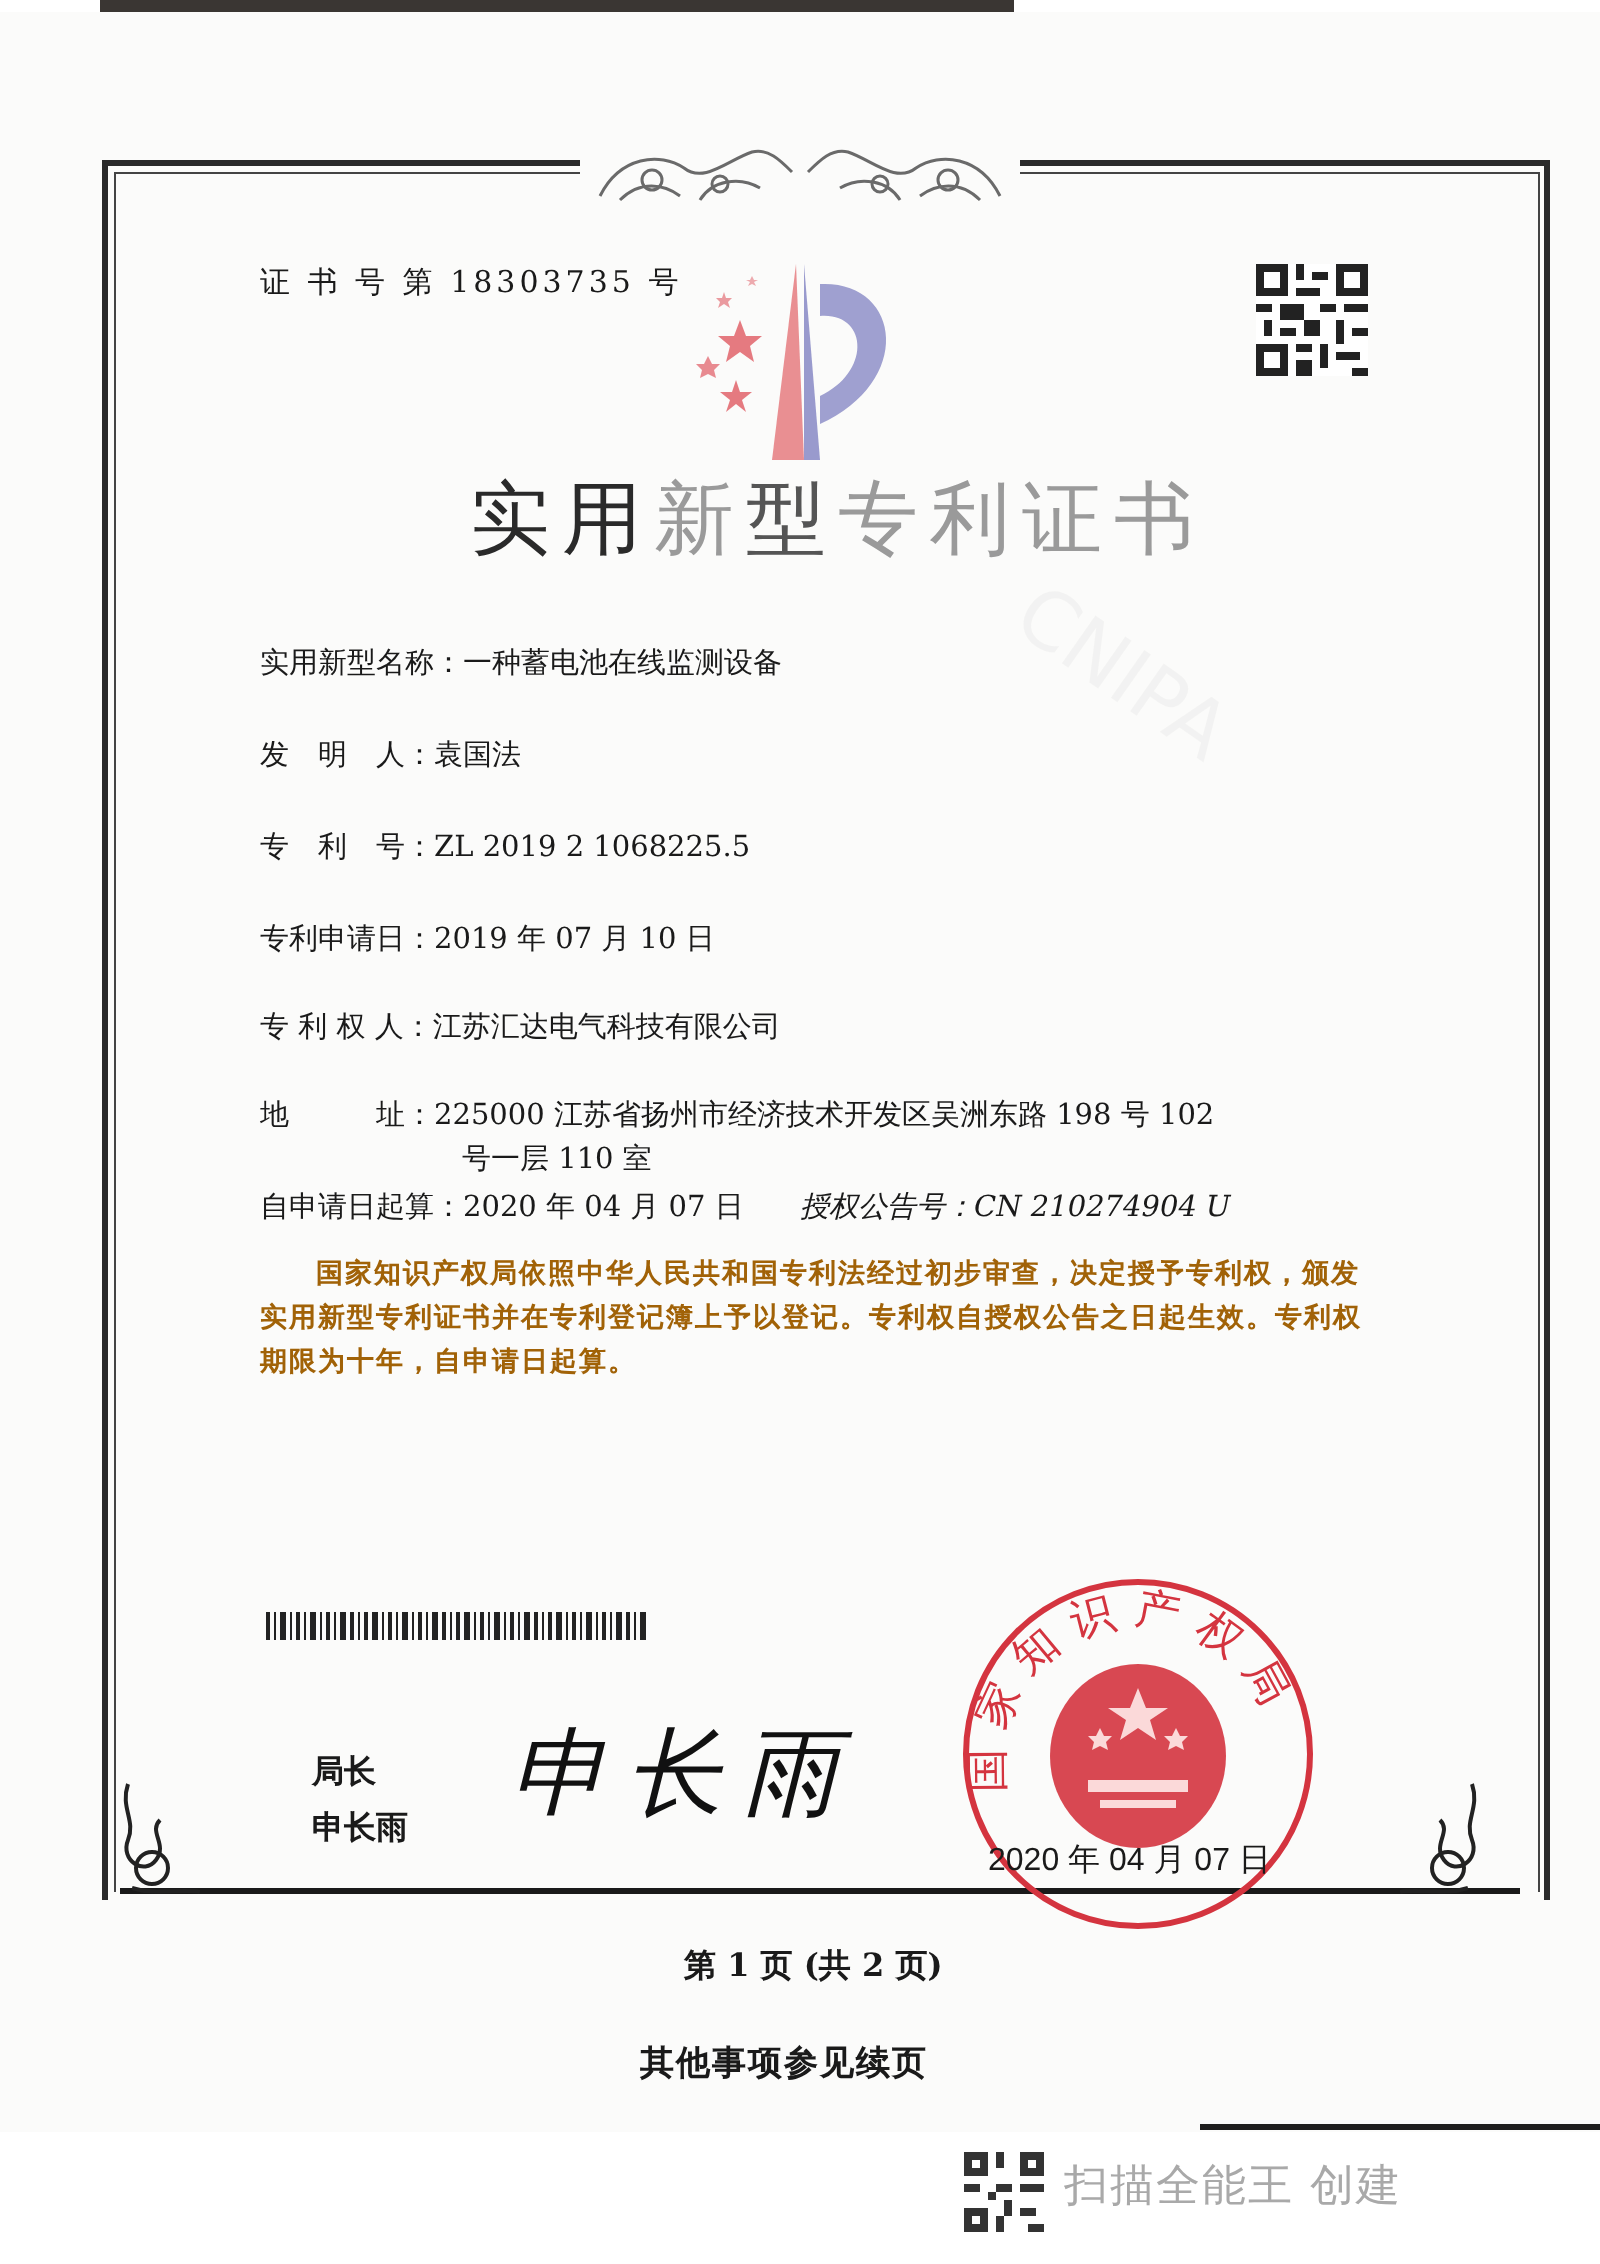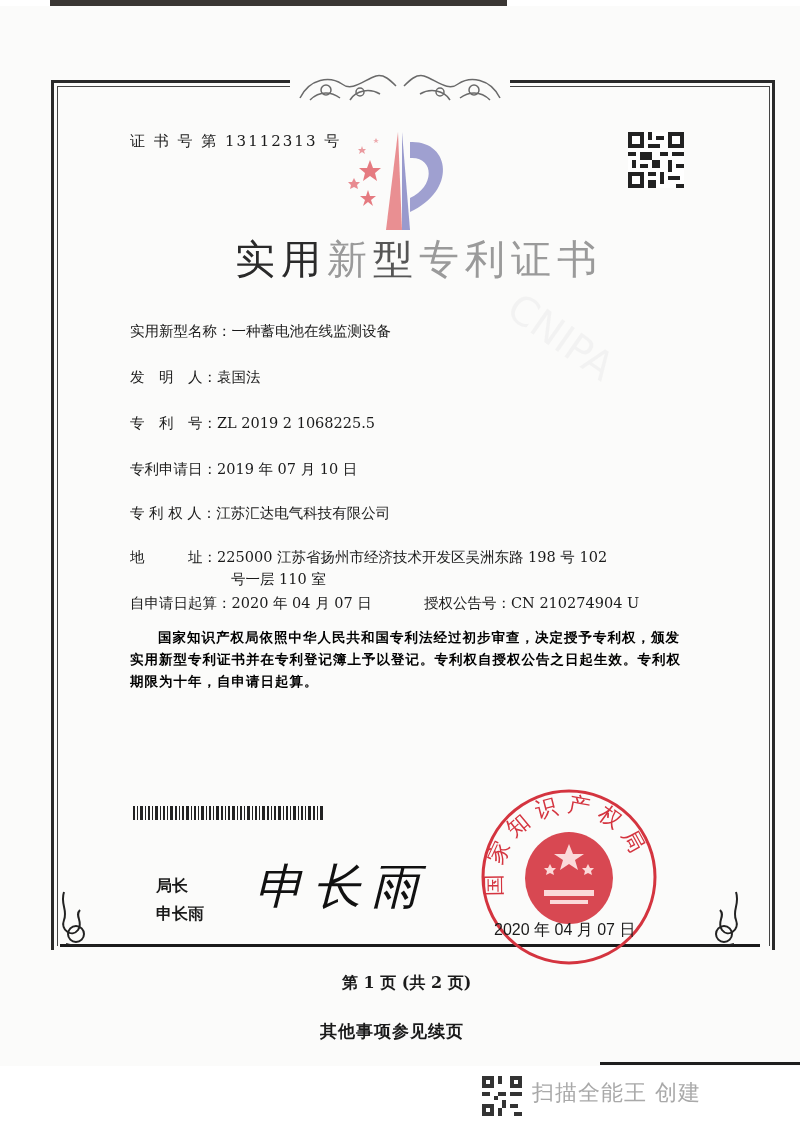--- a/index.html
+++ b/index.html
@@ -23,21 +23,21 @@
 
   .cert-no { position:absolute; left:130px; top:132px; font-size:15px; letter-spacing:2px; }
   .logo { position:absolute; left:340px; top:130px; width:120px; height:105px; }
   .qr { position:absolute; left:628px; top:132px; width:56px; height:56px; }
   .title { position:absolute; left:235px; top:232px; font-size:40px; letter-spacing:6px; color:#555; font-family:"DejaVu Serif", serif; }
   .title .dark { color:#2a2a2a; }
   .title .light { color:#9a9a9a; }
 
   .field { position:absolute; left:130px; font-size:14.5px; white-space:nowrap; }
 
-  .para { position:absolute; left:130px; width:560px; font-size:13.5px; line-height:22px; letter-spacing:1px; font-weight:bold; color:#000000; }
+  .para { position:absolute; left:130px; width:560px; font-size:13.5px; line-height:22px; letter-spacing:1px; font-weight:bold; color:#a16207; }
   .para p { margin:0; text-indent:28px; }
 
   .barcode { position:absolute; left:133px; top:805px; width:190px; height:14px; }
   .director { position:absolute; left:132px; top:872px; font-family:"DejaVu Sans", sans-serif; font-weight:bold; font-size:16px; line-height:28px;margin-left:24px; }
   .signature { position:absolute; left:255px; top:855px; font-size:48px; font-family:"DejaVu Serif", serif; font-style:italic; letter-spacing:10px; color:#111; }
   .seal { position:absolute; left:478px; top:786px; width:182px; height:182px; }
   .seal-date { position:absolute; left:494px; top:920px; font-size:16px; color:#1a1a1a; font-family:"Liberation Sans", sans-serif; }
   .page-no { position:absolute; left:342px; top:973px; font-size:16px; font-weight:bold; }
   .continued { position:absolute; left:320px; top:1020px; font-size:17px; font-weight:bold; letter-spacing:1px; }
   .scan-bar { position:absolute; left:0; top:1066px; width:800px; height:66px; background:#ffffff; }
@@ -89,21 +89,21 @@
       <g fill="none" stroke="#222" stroke-width="2">
         <path d="M36 2 C40 14, 32 20, 36 30 C40 40, 28 48, 22 40 C16 32, 26 26, 20 20"></path>
         <circle cx="24" cy="44" r="8"></circle>
         <path d="M34 54 C22 58, 10 54, 0 56"></path>
       </g>
     </svg>
 </div>
 
 <div class="watermark">CNIPA</div>
 
-<div class="cert-no">证 书 号 第 13112313 号</div>
+<div class="cert-no">证 书 号 第 18303735 号</div>
 
 <div class="logo">
   <svg viewBox="0 0 120 105" width="120" height="105">
     <polygon points="58,2 46,100 62,100" fill="#e57b7f" opacity="0.85"></polygon>
     <polygon points="62,2 62,100 70,100" fill="#8e8fc8" opacity="0.9"></polygon>
     <path d="M70 12 C110 10, 118 60, 70 82 L70 68 C96 56, 94 26, 70 28 Z" fill="#8e8fc8" opacity="0.85"></path>
     <polygon points="30,30 33,38 41,38 35,43 37,51 30,46 23,51 25,43 19,38 27,38" fill="#e05a62" opacity="0.8"></polygon>
     <polygon points="28,60 30,66 36,66 31,70 33,76 28,72 23,76 25,70 20,66 26,66" fill="#e05a62" opacity="0.8"></polygon>
     <polygon points="14,48 16,52 20,52 17,55 18,59 14,57 10,59 11,55 8,52 12,52" fill="#e05a62" opacity="0.7"></polygon>
     <polygon points="22,16 23,19 26,19 24,21 25,24 22,22 19,24 20,21 18,19 21,19" fill="#e05a62" opacity="0.6"></polygon>
@@ -163,21 +163,21 @@
 </div>
 <div class="field" style="top:548px;">
   <span>地　　　址：</span><span>225000 江苏省扬州市经济技术开发区吴洲东路 198 号 102</span>
 </div>
 <div class="field" style="top:570px;left:231px;">
   <span>号一层 110 室</span>
 </div>
 <div class="field" style="top:594px;">
   <span>自申请日起算：</span><span>2020 年 04 月 07 日</span>
 </div>
-<div class="field" style="top:594px;left:424px;">
+<div class="field" style="top:594px;left:400px;font-style:italic;">
   <span>授权公告号：</span><span>CN 210274904 U</span>
 </div>
 
 <div class="para" style="top:626px;">
   <p>国家知识产权局依照中华人民共和国专利法经过初步审查，决定授予专利权，颁发实用新型专利证书并在专利登记簿上予以登记。专利权自授权公告之日起生效。专利权期限为十年，自申请日起算。</p>
 </div>
 
 <div class="barcode">
   <svg viewBox="0 0 190 14" width="190" height="14" preserveAspectRatio="none">
     <g fill="#222">

